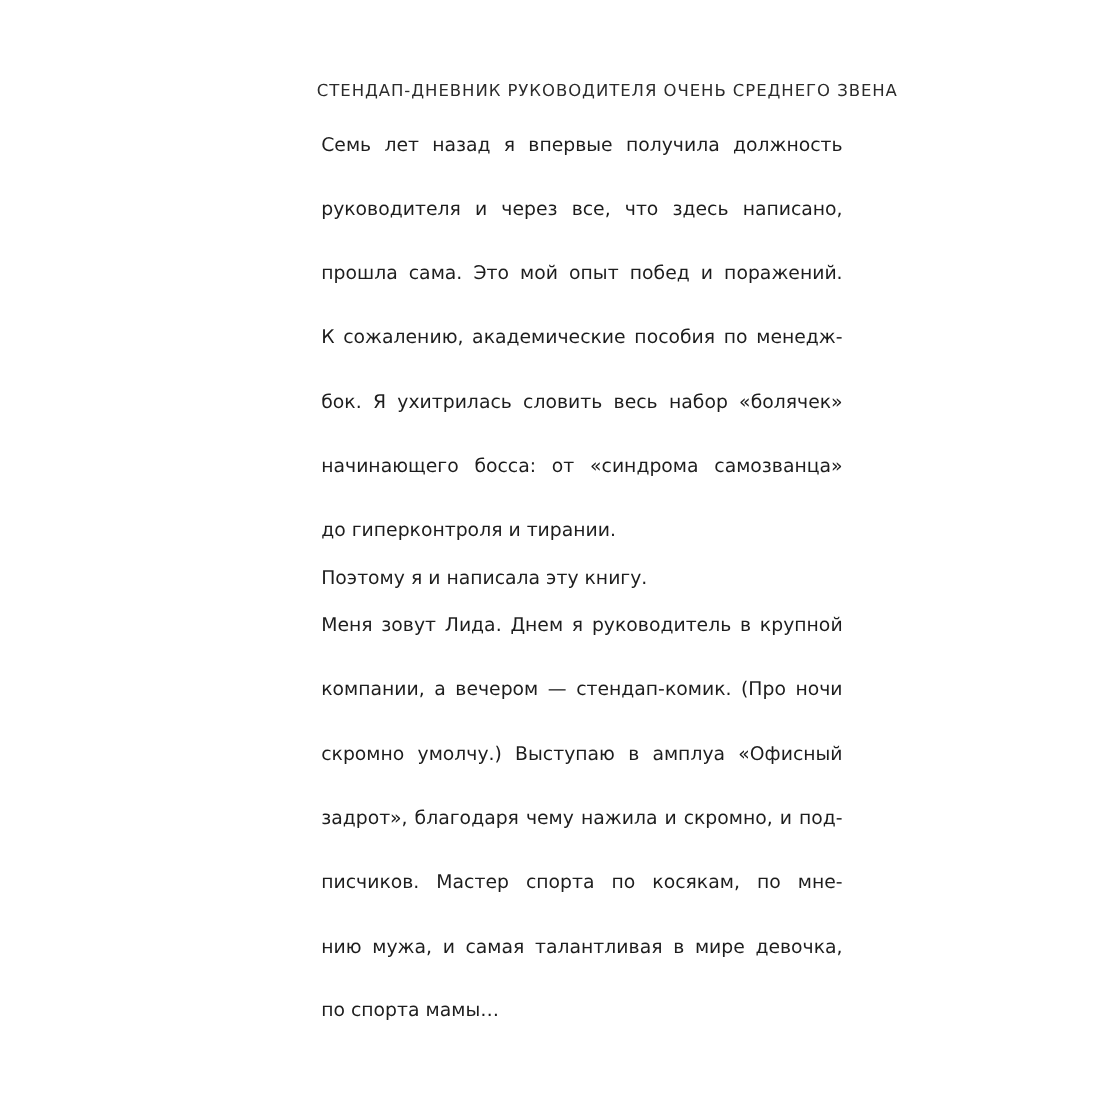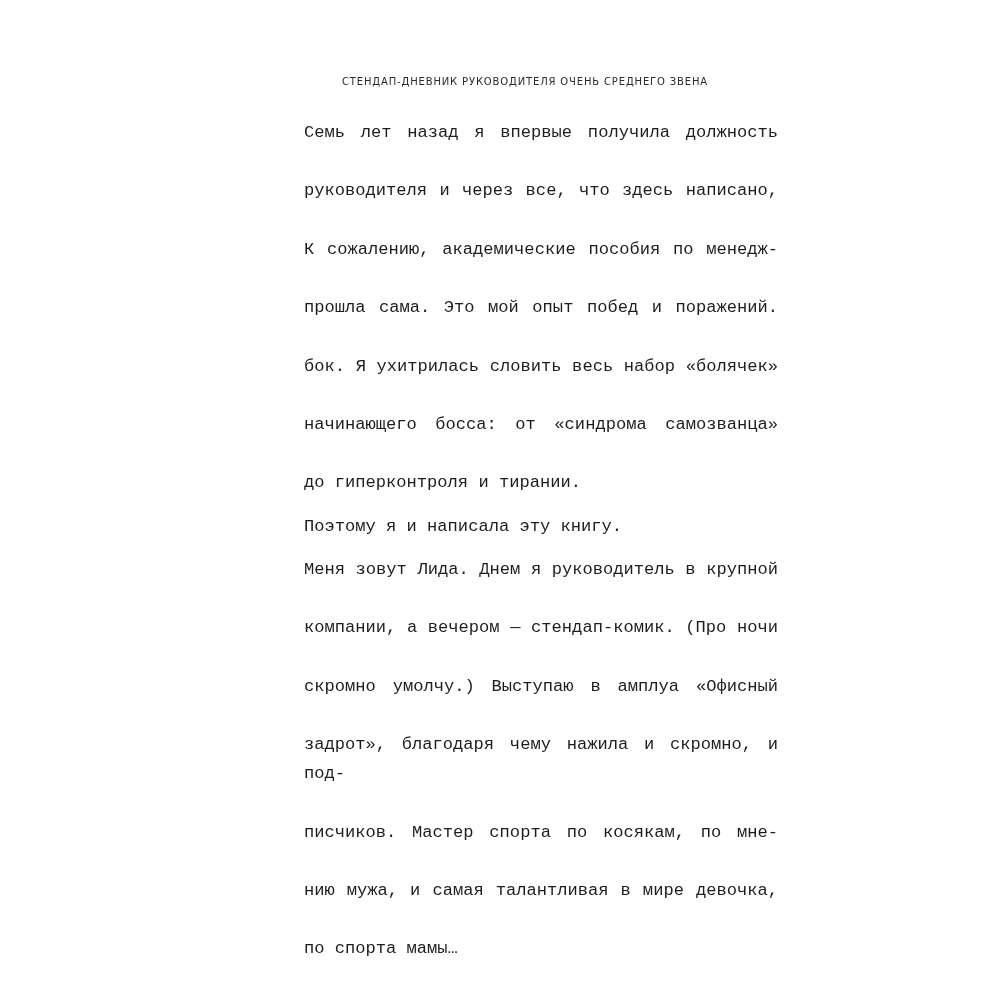--- a/index.html
+++ b/index.html
@@ -16,35 +16,34 @@
     font-family: "DejaVu Sans", "Liberation Sans", sans-serif;
   }
 
   
   .running-head {
     position: absolute;
     left: 288px;
     top: 74px;
     width: 474px;
     text-align: center;
-    font-size: 10px;
+    font-size: 15px;
     line-height: 16px;
     letter-spacing: 0.85px;
     color: #2b2b2b;
     font-weight: 400;
     white-space: nowrap;
   }
 
   
   .body-column {
     position: absolute;
-    left: 304px;
+    left: 292px;
     top: 118px;
     width: 474px;
-    font-family: Liberation Mono, monospace;
   }
   .para {
     margin: 0 0 14px 0;
     font-size: 17.1px;
     line-height: 29.2px;
     color: #1d1d1d;
     text-align: justify;
     text-justify: inter-word;
     font-weight: 400;
     hyphens: none;
@@ -82,22 +81,22 @@
 
 <div class="page">
 
   <div class="running-head">СТЕНДАП-ДНЕВНИК РУКОВОДИТЕЛЯ ОЧЕНЬ СРЕДНЕГО ЗВЕНА</div>
 
   <div class="body-column">
 
   <p class="para">
         <span class="ln">Семь лет назад я впервые получила должность</span>
         <span class="ln">руководителя и через все, что здесь написано,</span>
+        <span class="ln">прошла сама. Это мой опыт побед и поражений.</span>
         <span class="ln">К сожалению, академические пособия по менедж-</span>
-        <span class="ln">прошла сама. Это мой опыт побед и поражений.</span>
         <span class="ln">бок. Я ухитрилась словить весь набор «болячек»</span>
         <span class="ln">начинающего босса: от «синдрома самозванца»</span>
         <span class="ln last">до гиперконтроля и тирании.</span>
       </p>
       <p class="para">
         <span class="ln last">Поэтому я и написала эту книгу.</span>
       </p>
       <p class="para">
         <span class="ln">Меня зовут Лида. Днем я руководитель в крупной</span>
         <span class="ln">компании, а вечером — стендап-комик. (Про ночи</span>

